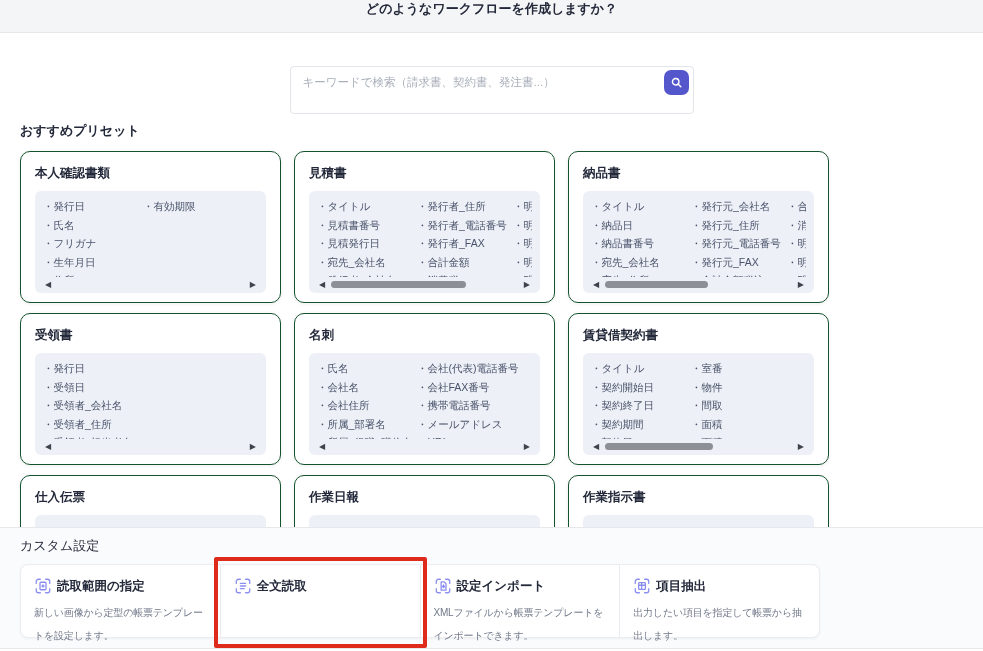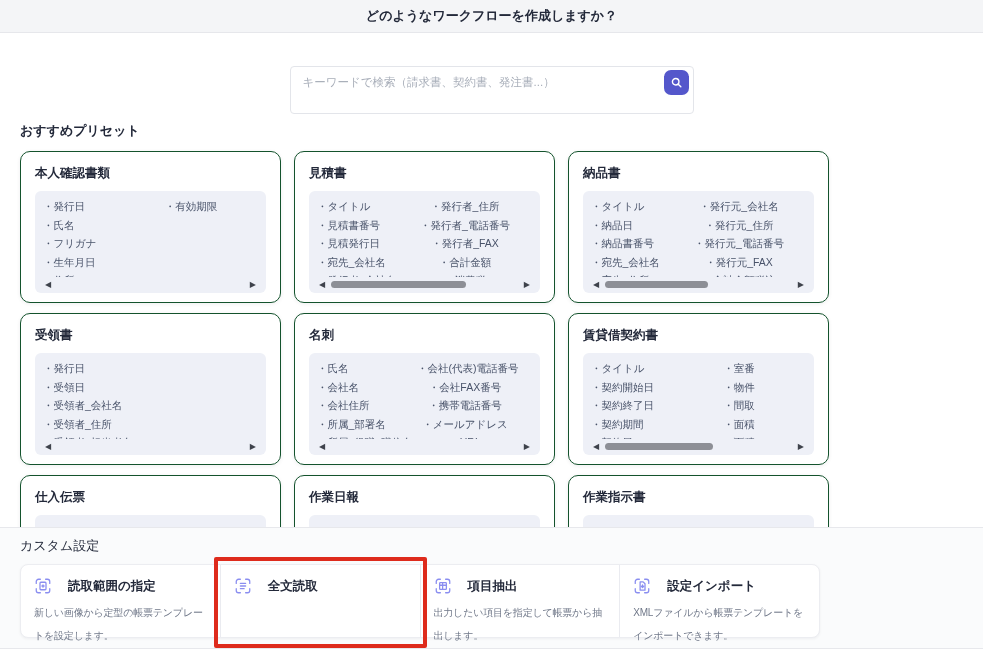--- a/index.html
+++ b/index.html
@@ -6,21 +6,21 @@
   body{
     width:983px;height:651px;position:relative;overflow:hidden;
     background:#ffffff;
     font-family:"Liberation Sans","DejaVu Sans",sans-serif;
     color:#23293a;
   }
   
   .topbar{
     position:absolute;top:0;left:0;right:0;height:32px;
     background:#f4f5f7;border-bottom:1px solid #e6e7eb;
-    display:flex;align-items:center;justify-content:center;
+    display:flex;align-items:flex-start;justify-content:center;
   }
   .topbar-title{font-size:13px;font-weight:bold;color:#23293a;}
   
   .search-box{
     position:absolute;top:66px;left:50%;transform:translateX(-50%);
     width:404px;height:48px;background:#fff;
     border:1px solid #e3e5ea;border-radius:4px;box-sizing:border-box;
   }
   .search-input{
     position:absolute;left:0;top:0;width:360px;height:30px;border:none;outline:none;
@@ -46,21 +46,21 @@
     padding:13px 14px 9px;box-sizing:border-box;
     display:flex;flex-direction:column;cursor:pointer;
   }
   .card-title{font-size:12.5px;font-weight:bold;margin-bottom:9px;flex:0 0 auto;}
   .card-fields{
     flex:1;min-height:0;background:#eef0f7;border-radius:6px;
     padding:6px 8px 2px;display:flex;flex-direction:column;overflow:hidden;
   }
   .field-cols{flex:1;min-height:0;display:flex;overflow:hidden;}
   .fcol{width:100px;flex:0 0 auto;}
-  .fcol + .fcol{width:96px;text-align:center;}
+  .fcol + .fcol{width:96px;}
   .field{
     font-size:10.5px;color:#49536a;line-height:18.5px;white-space:nowrap;
   }
   .field::before{content:"・";}
   .card-scroll{
     flex:0 0 auto;height:13px;display:flex;align-items:center;padding:0 2px;margin-top:1px;
   }
   .scroll-arrow{font-size:8px;color:#3f434c;line-height:1;}
   .scroll-track{flex:1;height:7px;margin:0 6px;position:relative;}
   .scroll-thumb{position:absolute;left:0;top:0;height:7px;border-radius:3.5px;background:#8d8f96;}
@@ -72,21 +72,21 @@
   }
   .custom-heading{position:absolute;left:20px;top:9px;font-size:13px;font-weight:normal;}
   .custom-panel{
     position:absolute;left:20px;top:36px;width:800px;height:74px;
     background:#fff;border:1px solid #ecedf1;border-radius:8px;
     box-shadow:0 1px 3px rgba(20,25,40,.05);box-sizing:border-box;
     display:flex;
   }
   .custom-option{flex:1 1 0;padding:12px 13px;position:relative;cursor:pointer;}
   .custom-option + .custom-option{border-left:1px solid #eaebf0;}
-  .option-head{display:flex;align-items:center;gap:16px;}
+  .option-head{display:flex;align-items:center;gap:5px;}
   .option-title{font-size:12.5px;font-weight:bold;}
   .option-icon{width:18px;height:18px;flex:0 0 auto;display:block;}
   .option-desc{margin-top:6px;font-size:10px;line-height:23px;color:#707889;letter-spacing:-.2px;}
   .highlight-frame{
     position:absolute;left:-7px;right:-7px;top:-8px;bottom:-11px;
     border:4px solid var(--highlight);border-radius:2px;pointer-events:none;z-index:6;
   }
 </style>
 </head>
 <body>
@@ -320,36 +320,36 @@
           </span>
           <span class="option-title">全文読取</span>
         </div>
         <div class="highlight-frame"></div>
       </div>
       <div class="custom-option">
         <div class="option-head">
           <span style="display: flex;">
             <svg class="option-icon" viewBox="0 0 24 24" fill="none" stroke="#8a8ef0" stroke-width="1.7" stroke-linecap="round" stroke-linejoin="round">
               <path d="M8.5 3H6a3 3 0 0 0-3 3v2.5M15.5 3H18a3 3 0 0 1 3 3v2.5M21 15.5V18a3 3 0 0 1-3 3h-2.5M3 15.5V18a3 3 0 0 0 3 3h2.5"></path>
+              <path d="M9.5 6.5h4l2.5 2.5v8.5h-6.5z"></path>
+              <path d="M12.7 10.5v3.4M11.1 12.4l1.6 1.6 1.6-1.6"></path>
+            </svg>
+          </span>
+          <span class="option-title">設定インポート</span>
+        </div>
+        <div class="option-desc">XMLファイルから帳票テンプレートをインポートできます。</div>
+      </div>
+      <div class="custom-option">
+        <div class="option-head">
+          <span style="display: flex;">
+            <svg class="option-icon" viewBox="0 0 24 24" fill="none" stroke="#8a8ef0" stroke-width="1.7" stroke-linecap="round" stroke-linejoin="round">
+              <path d="M8.5 3H6a3 3 0 0 0-3 3v2.5M15.5 3H18a3 3 0 0 1 3 3v2.5M21 15.5V18a3 3 0 0 1-3 3h-2.5M3 15.5V18a3 3 0 0 0 3 3h2.5"></path>
               <rect x="7.5" y="7.5" width="9" height="9" rx="1"></rect>
               <path d="M7.5 11h9M11.5 7.5v9"></path>
             </svg>
           </span>
           <span class="option-title">項目抽出</span>
         </div>
         <div class="option-desc">出力したい項目を指定して帳票から抽出します。</div>
       </div>
-      <div class="custom-option">
-        <div class="option-head">
-          <span style="display: flex;">
-            <svg class="option-icon" viewBox="0 0 24 24" fill="none" stroke="#8a8ef0" stroke-width="1.7" stroke-linecap="round" stroke-linejoin="round">
-              <path d="M8.5 3H6a3 3 0 0 0-3 3v2.5M15.5 3H18a3 3 0 0 1 3 3v2.5M21 15.5V18a3 3 0 0 1-3 3h-2.5M3 15.5V18a3 3 0 0 0 3 3h2.5"></path>
-              <path d="M9.5 6.5h4l2.5 2.5v8.5h-6.5z"></path>
-              <path d="M12.7 10.5v3.4M11.1 12.4l1.6 1.6 1.6-1.6"></path>
-            </svg>
-          </span>
-          <span class="option-title">設定インポート</span>
-        </div>
-        <div class="option-desc">XMLファイルから帳票テンプレートをインポートできます。</div>
-      </div>
     </div>
 
 </div>
 
 </body></html>

